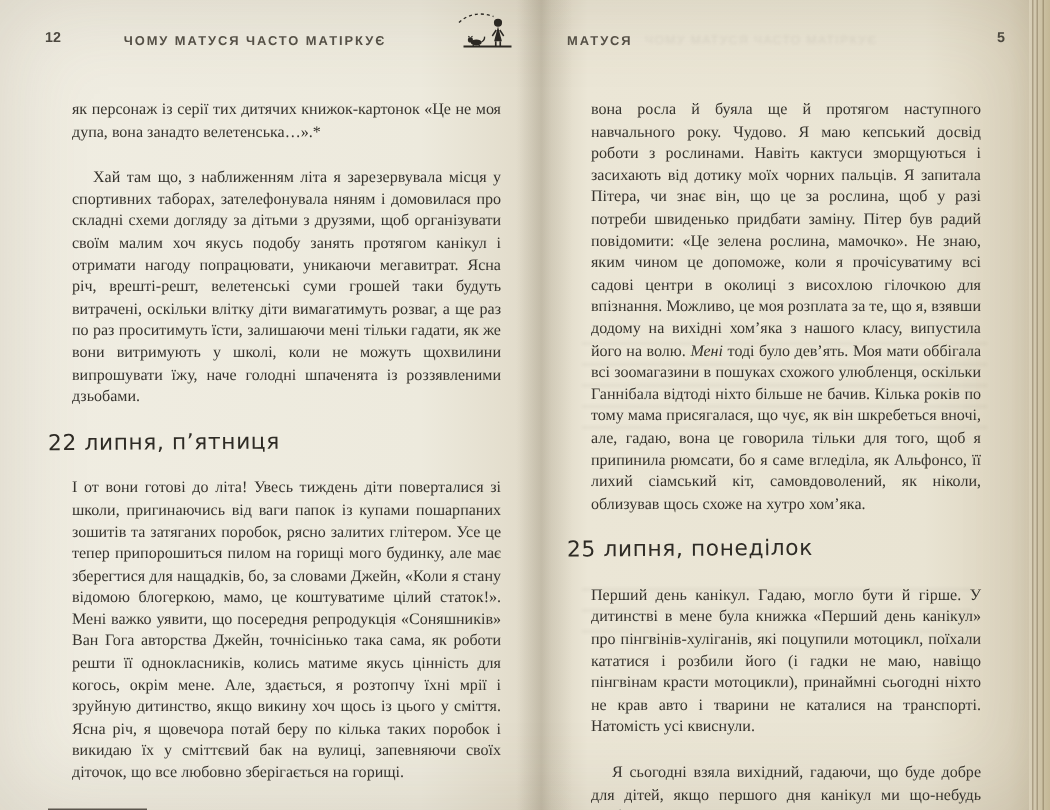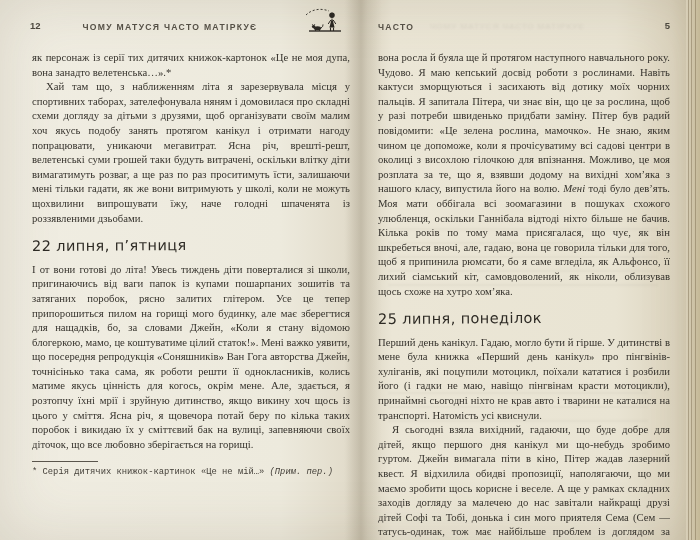--- a/index.html
+++ b/index.html
@@ -22,21 +22,21 @@
   }
   .fore-edge{
     position:absolute;right:0;top:0;width:14px;height:540px;
     background:linear-gradient(to right,#d8cfb8,#c4b896);
   }
   .fore-edge .pline{position:absolute;top:0;height:540px;width:1px;background:rgba(120,105,75,.45);}
   .header-row{position:absolute;top:20px;height:14px;font-family:"Liberation Sans", sans-serif;}
   .pagenum{font-size:9.5px;font-weight:bold;color:#4c483f;}
   .runhead{font-size:8.6px;font-weight:bold;letter-spacing:1.3px;color:#555046;}
   .body-col{position:absolute;text-align:justify;font-size:10.7px;line-height:14.6px;}
-  .body-col p{margin:0;}
+  .body-col p{margin:16px;}
   .body-col p.indent{text-indent:14px;}
   .diary-heading{
     font-family:"DejaVu Sans", sans-serif;
     font-size:14.5px;font-weight:500;letter-spacing:.4px;color:#2e2b25;
     margin:13px 0 9px 0;text-align:left;transform:rotate(-.4deg);
   }
   .footnote-block{margin-top:10px;font-size:8.8px;line-height:11px;text-align:left;color:#45413a;font-family:Liberation Mono, monospace;}
   .footnote-rule{width:66px;height:1px;background:#5a554c;margin-bottom:5px;}
   .footnote-note{font-style:italic;}
   .ital{font-style:italic;}
@@ -91,21 +91,21 @@
       <p>І от вони готові до літа! Увесь тиждень діти поверталися зі школи, пригинаючись від ваги папок із купами пошарпаних зошитів та затяганих поробок, рясно залитих глітером. Усе це тепер припорошиться пилом на горищі мого будинку, але має зберегтися для нащадків, бо, за словами Джейн, «Коли я стану відомою блогеркою, мамо, це коштуватиме цілий статок!». Мені важко уявити, що посередня репродукція «Соняшників» Ван Гога авторства Джейн, точнісінько така сама, як роботи решти її однокласників, колись матиме якусь цінність для когось, окрім мене. Але, здається, я розтопчу їхні мрії і зруйную дитинство, якщо викину хоч щось із цього у сміття. Ясна річ, я щовечора потай беру по кілька таких поробок і викидаю їх у сміттєвий бак на вулиці, запевняючи своїх діточок, що все любовно зберігається на горищі.</p>
       <div class="footnote-block">
         <div class="footnote-rule"></div>
         <span>*</span><span> Серія дитячих книжок-картинок «Це не мій…» </span><span class="footnote-note">(Прим. пер.)</span>
       </div>
     </div>
   </div>
 
   <div>
     <div class="header-row" style="left:378px;width:292px;">
-      <span class="runhead" style="position:absolute;left:0;top:2px;">ЧАСТО</span>
+      <span class="runhead" style="position:absolute;left:0;top:2px;">МАТУСЯ</span>
       <span class="pagenum" style="position:absolute;right:0;top:0;">5</span>
     </div>
 
     <div class="ghost-head">ЧОМУ МАТУСЯ ЧАСТО МАТІРКУЄ</div>
     <div class="ghost" style="left:388px;top:228px;width:270px;height:62px;"></div>
     <div class="ghost" style="left:388px;top:392px;width:260px;height:34px;"></div>
 
     <div class="body-col" style="left:378px;top:50px;width:292px;">
       <p><span>вона росла й буяла ще й протягом наступного навчального року. Чудово. Я маю кепський досвід роботи з рослинами. Навіть кактуси зморщуються і засихають від дотику моїх чорних пальців. Я запитала Пітера, чи знає він, що це за рослина, щоб у разі потреби швиденько придбати заміну. Пітер був радий повідомити: «Це зелена рослина, мамочко». Не знаю, яким чином це допоможе, коли я прочісуватиму всі садові центри в околиці з висохлою гілочкою для впізнання. Можливо, це моя розплата за те, що я, взявши додому на вихідні хом’яка з нашого класу, випустила його на волю. </span><span class="ital">Мені</span><span> тоді було дев’ять. Моя мати оббігала всі зоомагазини в пошуках схожого улюбленця, оскільки Ганнібала відтоді ніхто більше не бачив. Кілька років по тому мама присягалася, що чує, як він шкребеться вночі, але, гадаю, вона це говорила тільки для того, щоб я припинила рюмсати, бо я саме вгледіла, як Альфонсо, її лихий сіамський кіт, самовдоволений, як ніколи, облизував щось схоже на хутро хом’яка.</span></p>
       <div class="diary-heading">25 липня, понеділок</div>

